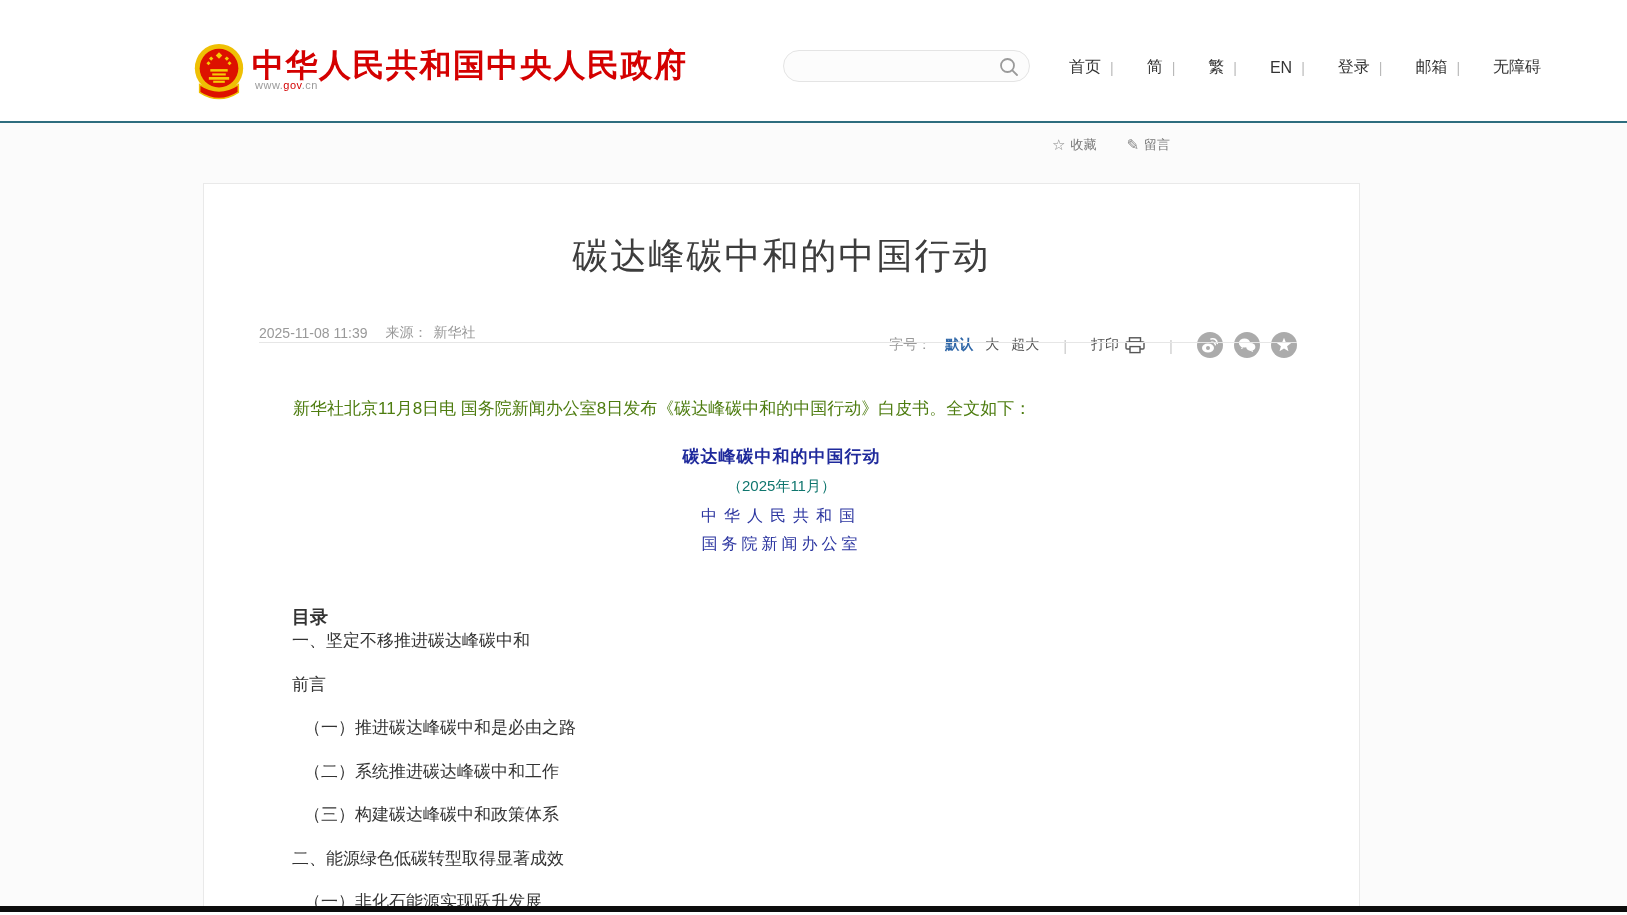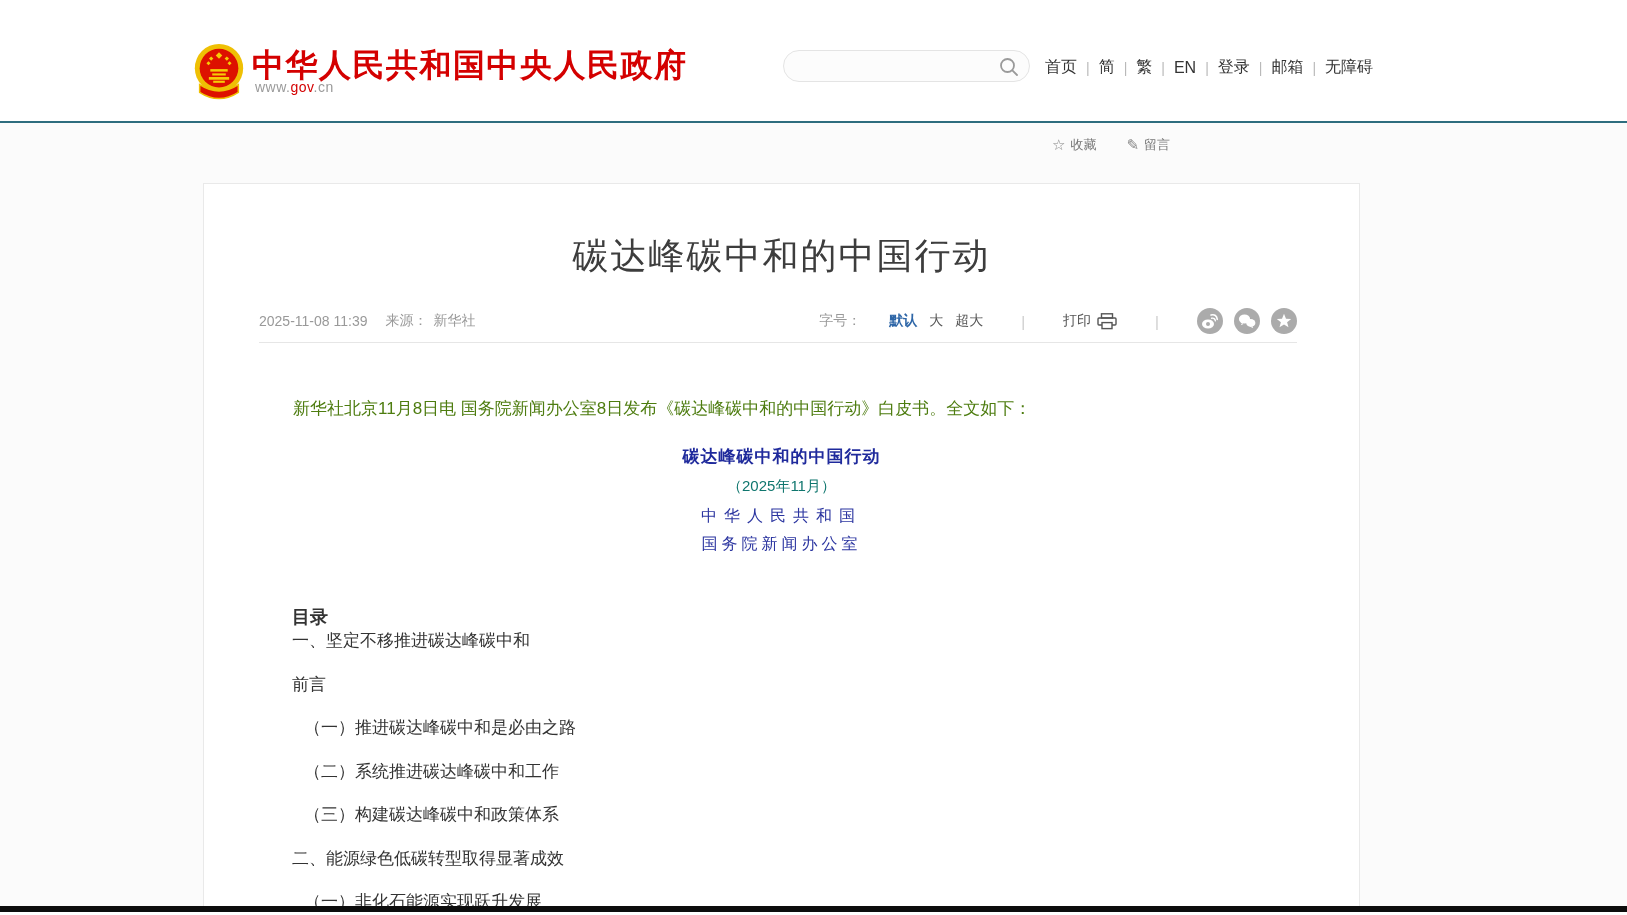--- a/index.html
+++ b/index.html
@@ -5,41 +5,41 @@
   html,body{margin:0;padding:0;}
   body{
     width:1627px;height:915px;overflow:hidden;position:relative;
     background:#ffffff;font-family:"Liberation Sans","DejaVu Sans",sans-serif;
     -webkit-font-smoothing:antialiased;
   }
   
   .header{position:absolute;top:0;left:0;width:1627px;height:121px;background:#ffffff;border-radius:14px;}
   .emblem{position:absolute;left:190px;top:40px;width:58px;height:64px;}
   .site-title{position:absolute;left:252px;top:44px;font-size:32px;font-weight:bold;color:#d40000;letter-spacing:1.5px;white-space:nowrap;}
-  .site-url{position:absolute;left:255px;top:79px;font-size:14px;color:#9a9a9a;letter-spacing:.5px;}
+  .site-url{position:absolute;left:255px;top:79px;font-size:11px;color:#9a9a9a;letter-spacing:.5px;}
   .site-url .red{color:#d40000;}
   .search-pill{position:absolute;left:783px;top:50px;width:247px;height:32px;border:1px solid #e4e4e4;border-radius:17px;background:#fcfcfc;box-sizing:border-box;}
   .search-pill input{position:absolute;left:14px;top:4px;width:190px;height:22px;border:none;outline:none;background:transparent;font-size:14px;color:#555;}
   .search-pill .mag{position:absolute;right:9px;top:5px;}
   .top-nav{position:absolute;left:1045px;top:57px;display:flex;align-items:center;font-size:16px;color:#333;white-space:nowrap;}
-  .nav-item{color:#333;cursor:pointer;}
+  .nav-item{color:#333;cursor:pointer;margin-left:24px;}
   .nav-sep{color:#b9b9b9;margin:0 9px;font-size:14px;}
   .teal-line{position:absolute;top:121px;left:0;width:1627px;height:2px;background:#2e6d7e;}
   
   .main-bg{position:absolute;top:123px;left:0;width:1627px;height:792px;background:#fbfbfb;}
   .page-actions{position:absolute;top:136px;left:1052px;display:flex;gap:30px;font-size:13px;color:#777;align-items:center;}
   .page-actions .act{display:flex;align-items:center;gap:5px;cursor:pointer;}
   .page-actions .glyph{font-size:15px;color:#888;}
   
   .article-box{position:absolute;left:203px;top:183px;width:1157px;height:784px;background:#ffffff;border:1px solid #e9e9e9;border-bottom:none;box-sizing:border-box;}
   .article-title{position:absolute;top:48px;left:0;width:100%;text-align:center;font-size:36px;color:#3d3d3d;font-weight:500;letter-spacing:2px;}
   .meta-row{position:absolute;top:124px;left:55px;right:62px;display:flex;justify-content:space-between;align-items:center;font-size:14px;color:#999;}
   .meta-left{display:flex;align-items:center;gap:18px;}
   .meta-left .src{display:flex;gap:6px;}
-  .meta-right{display:flex;align-items:center;gap:28px;color:#666;}
+  .meta-right{display:flex;align-items:center;gap:14px;color:#666;margin-top:24px;}
   .fs-label{color:#999;}
   .fs-group{display:flex;gap:12px;align-items:flex-end;}
   .fs-option{color:#555;cursor:pointer;}
   .fs-option.active{color:#2e66a7;font-weight:bold;}
   .meta-div{color:#ccc;margin:0 10px;font-size:15px;}
   .print-link{display:flex;align-items:center;gap:6px;color:#555;cursor:pointer;}
   .share-group{display:flex;gap:11px;align-items:center;}
   .share-group svg{display:block;cursor:pointer;}
   .sep-line{position:absolute;top:158px;left:55px;right:62px;height:1px;background:#e6e6e6;}
   .lead{position:absolute;top:213px;left:55px;right:55px;font-size:17px;color:#4d7c0f;line-height:24px;text-indent:2em;}

